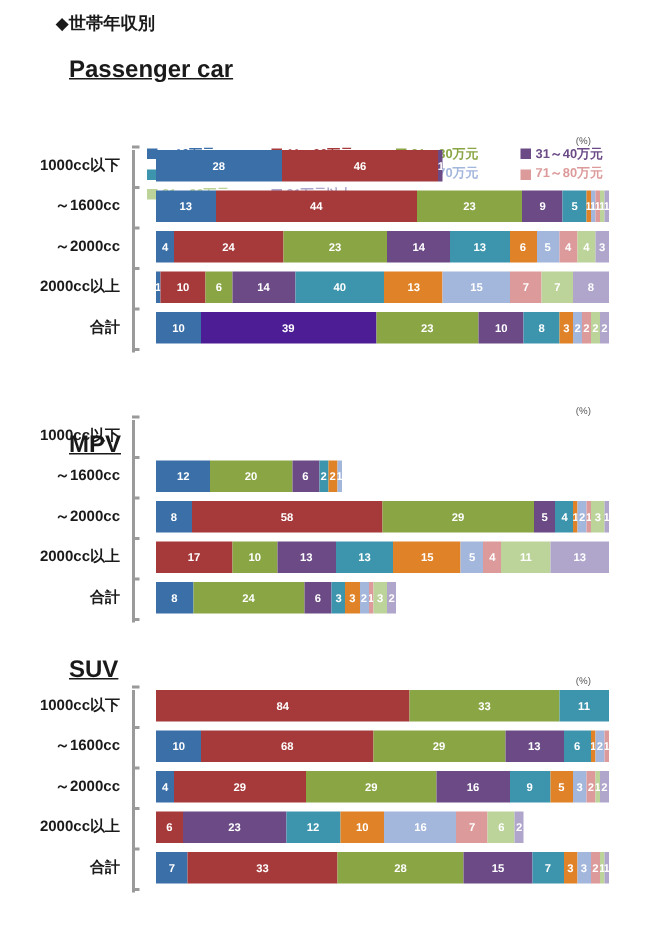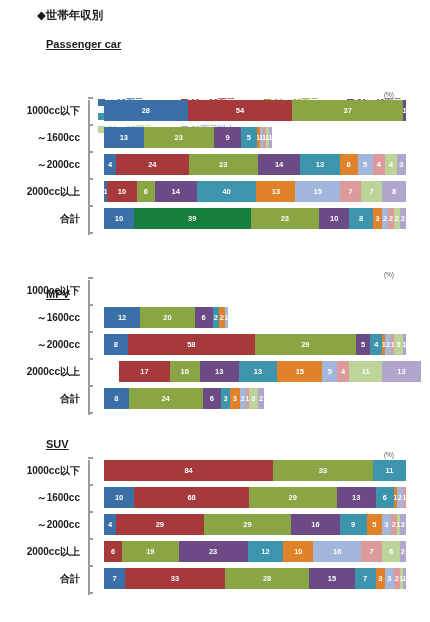--- a/index.html
+++ b/index.html
@@ -19,21 +19,21 @@
     font-weight: bold;
     color: #1a1a1a;
     letter-spacing: 0px;
   }
 
   .chart-block { position: absolute; left: 0; width: 430px; }
 
   .chart-title {
     position: absolute;
     left: 46px;
-    font-size: 11px;
+    font-size: 16px;
     font-weight: bold;
     color: #1a1a1a;
     text-decoration: underline;
     white-space: nowrap;
   }
 
   
   .legend {
     position: absolute;
     left: 98px;
@@ -177,29 +177,29 @@
           <div class="axis-cap" style="top: -3px;"></div>
           <div class="axis-cap" style="top: 24px;"></div>
           <div class="axis-cap" style="top: 51px;"></div>
           <div class="axis-cap" style="top: 78px;"></div>
           <div class="axis-cap" style="top: 105px;"></div>
           <div class="axis-cap" style="top: 132px;"></div>
           <div class="row" style="top: 0px;">
             <div class="row-label">1000cc以下</div>
             <div class="bar" style="width: 302px;">
               <div class="seg" style="width: 83.7228px; background: rgb(59, 111, 168);">28</div>
-              <div class="seg" style="width: 104.653px; background: rgb(166, 58, 58);">54</div>
-              <div class="seg" style="width: 110.634px; background: rgb(137, 165, 68);">37</div>
+              <div class="seg" style="width: 104.653px; background: rgb(166, 58, 58);">46</div>
               <div class="seg" style="width: 2.9901px; background: rgb(107, 74, 134);">1</div>
             </div>
           </div>
           <div class="row" style="top: 27px;">
             <div class="row-label">～1600cc</div>
             <div class="bar" style="width: 302px;">
               <div class="seg" style="width: 39.6566px; background: rgb(59, 111, 168);">13</div>
+              <div class="seg" style="width: 134.222px; background: rgb(166, 58, 58);">44</div>
               <div class="seg" style="width: 70.1616px; background: rgb(137, 165, 68);">23</div>
               <div class="seg" style="width: 27.4545px; background: rgb(107, 74, 134);">9</div>
               <div class="seg" style="width: 15.2525px; background: rgb(60, 149, 173);">5</div>
               <div class="seg" style="width: 3.0505px; background: rgb(224, 130, 40);">1</div>
               <div class="seg" style="width: 3.0505px; background: rgb(163, 182, 220);">1</div>
               <div class="seg" style="width: 3.0505px; background: rgb(221, 154, 154);">1</div>
               <div class="seg" style="width: 3.0505px; background: rgb(188, 212, 154);">1</div>
               <div class="seg" style="width: 3.0505px; background: rgb(176, 166, 204);">1</div>
             </div>
           </div>
@@ -230,21 +230,21 @@
               <div class="seg" style="width: 44.8515px; background: rgb(163, 182, 220);">15</div>
               <div class="seg" style="width: 20.9307px; background: rgb(221, 154, 154);">7</div>
               <div class="seg" style="width: 20.9307px; background: rgb(188, 212, 154);">7</div>
               <div class="seg" style="width: 23.9208px; background: rgb(176, 166, 204);">8</div>
             </div>
           </div>
           <div class="row" style="top: 108px;">
             <div class="row-label">合計</div>
             <div class="bar" style="width: 302px;">
               <div class="seg" style="width: 29.901px; background: rgb(59, 111, 168);">10</div>
-              <div class="seg" style="width: 116.614px; background: #15803d;">39</div>
+              <div class="seg" style="width: 116.614px; background: #4c1d95;">39</div>
               <div class="seg" style="width: 68.7723px; background: rgb(137, 165, 68);">23</div>
               <div class="seg" style="width: 29.901px; background: rgb(107, 74, 134);">10</div>
               <div class="seg" style="width: 23.9208px; background: rgb(60, 149, 173);">8</div>
               <div class="seg" style="width: 8.9703px; background: rgb(224, 130, 40);">3</div>
               <div class="seg" style="width: 5.9802px; background: rgb(163, 182, 220);">2</div>
               <div class="seg" style="width: 5.9802px; background: rgb(221, 154, 154);">2</div>
               <div class="seg" style="width: 5.9802px; background: rgb(188, 212, 154);">2</div>
               <div class="seg" style="width: 5.9802px; background: rgb(176, 166, 204);">2</div>
             </div>
           </div>
@@ -285,21 +285,21 @@
               <div class="seg" style="width: 11.8431px; background: rgb(60, 149, 173);">4</div>
               <div class="seg" style="width: 2.96078px; background: rgb(224, 130, 40);">1</div>
               <div class="seg" style="width: 5.92157px; background: rgb(163, 182, 220);">2</div>
               <div class="seg" style="width: 2.96078px; background: rgb(221, 154, 154);">1</div>
               <div class="seg" style="width: 8.88235px; background: rgb(188, 212, 154);">3</div>
               <div class="seg" style="width: 2.96078px; background: rgb(176, 166, 204);">1</div>
             </div>
           </div>
           <div class="row" style="top: 81px;">
             <div class="row-label">2000cc以上</div>
-            <div class="bar" style="width: 302px; margin-left: 15px;">
+            <div class="bar" style="width: 302px;">
               <div class="seg" style="width: 50.8317px; background: rgb(166, 58, 58);">17</div>
               <div class="seg" style="width: 29.901px; background: rgb(137, 165, 68);">10</div>
               <div class="seg" style="width: 38.8713px; background: rgb(107, 74, 134);">13</div>
               <div class="seg" style="width: 38.8713px; background: rgb(60, 149, 173);">13</div>
               <div class="seg" style="width: 44.8515px; background: rgb(224, 130, 40);">15</div>
               <div class="seg" style="width: 14.9505px; background: rgb(163, 182, 220);">5</div>
               <div class="seg" style="width: 11.9604px; background: rgb(221, 154, 154);">4</div>
               <div class="seg" style="width: 32.8911px; background: rgb(188, 212, 154);">11</div>
               <div class="seg" style="width: 38.8713px; background: rgb(176, 166, 204);">13</div>
             </div>
@@ -364,21 +364,20 @@
               <div class="seg" style="width: 9.06px; background: rgb(163, 182, 220);">3</div>
               <div class="seg" style="width: 6.04px; background: rgb(221, 154, 154);">2</div>
               <div class="seg" style="width: 3.02px; background: rgb(188, 212, 154);">1</div>
               <div class="seg" style="width: 6.04px; background: rgb(176, 166, 204);">2</div>
             </div>
           </div>
           <div class="row" style="top: 81px;">
             <div class="row-label">2000cc以上</div>
             <div class="bar" style="width: 302px;">
               <div class="seg" style="width: 17.9406px; background: rgb(166, 58, 58);">6</div>
-              <div class="seg" style="width: 56.8119px; background: rgb(137, 165, 68);">19</div>
               <div class="seg" style="width: 68.7723px; background: rgb(107, 74, 134);">23</div>
               <div class="seg" style="width: 35.8812px; background: rgb(60, 149, 173);">12</div>
               <div class="seg" style="width: 29.901px; background: rgb(224, 130, 40);">10</div>
               <div class="seg" style="width: 47.8416px; background: rgb(163, 182, 220);">16</div>
               <div class="seg" style="width: 20.9307px; background: rgb(221, 154, 154);">7</div>
               <div class="seg" style="width: 17.9406px; background: rgb(188, 212, 154);">6</div>
               <div class="seg" style="width: 5.9802px; background: rgb(176, 166, 204);">2</div>
             </div>
           </div>
           <div class="row" style="top: 108px;">

